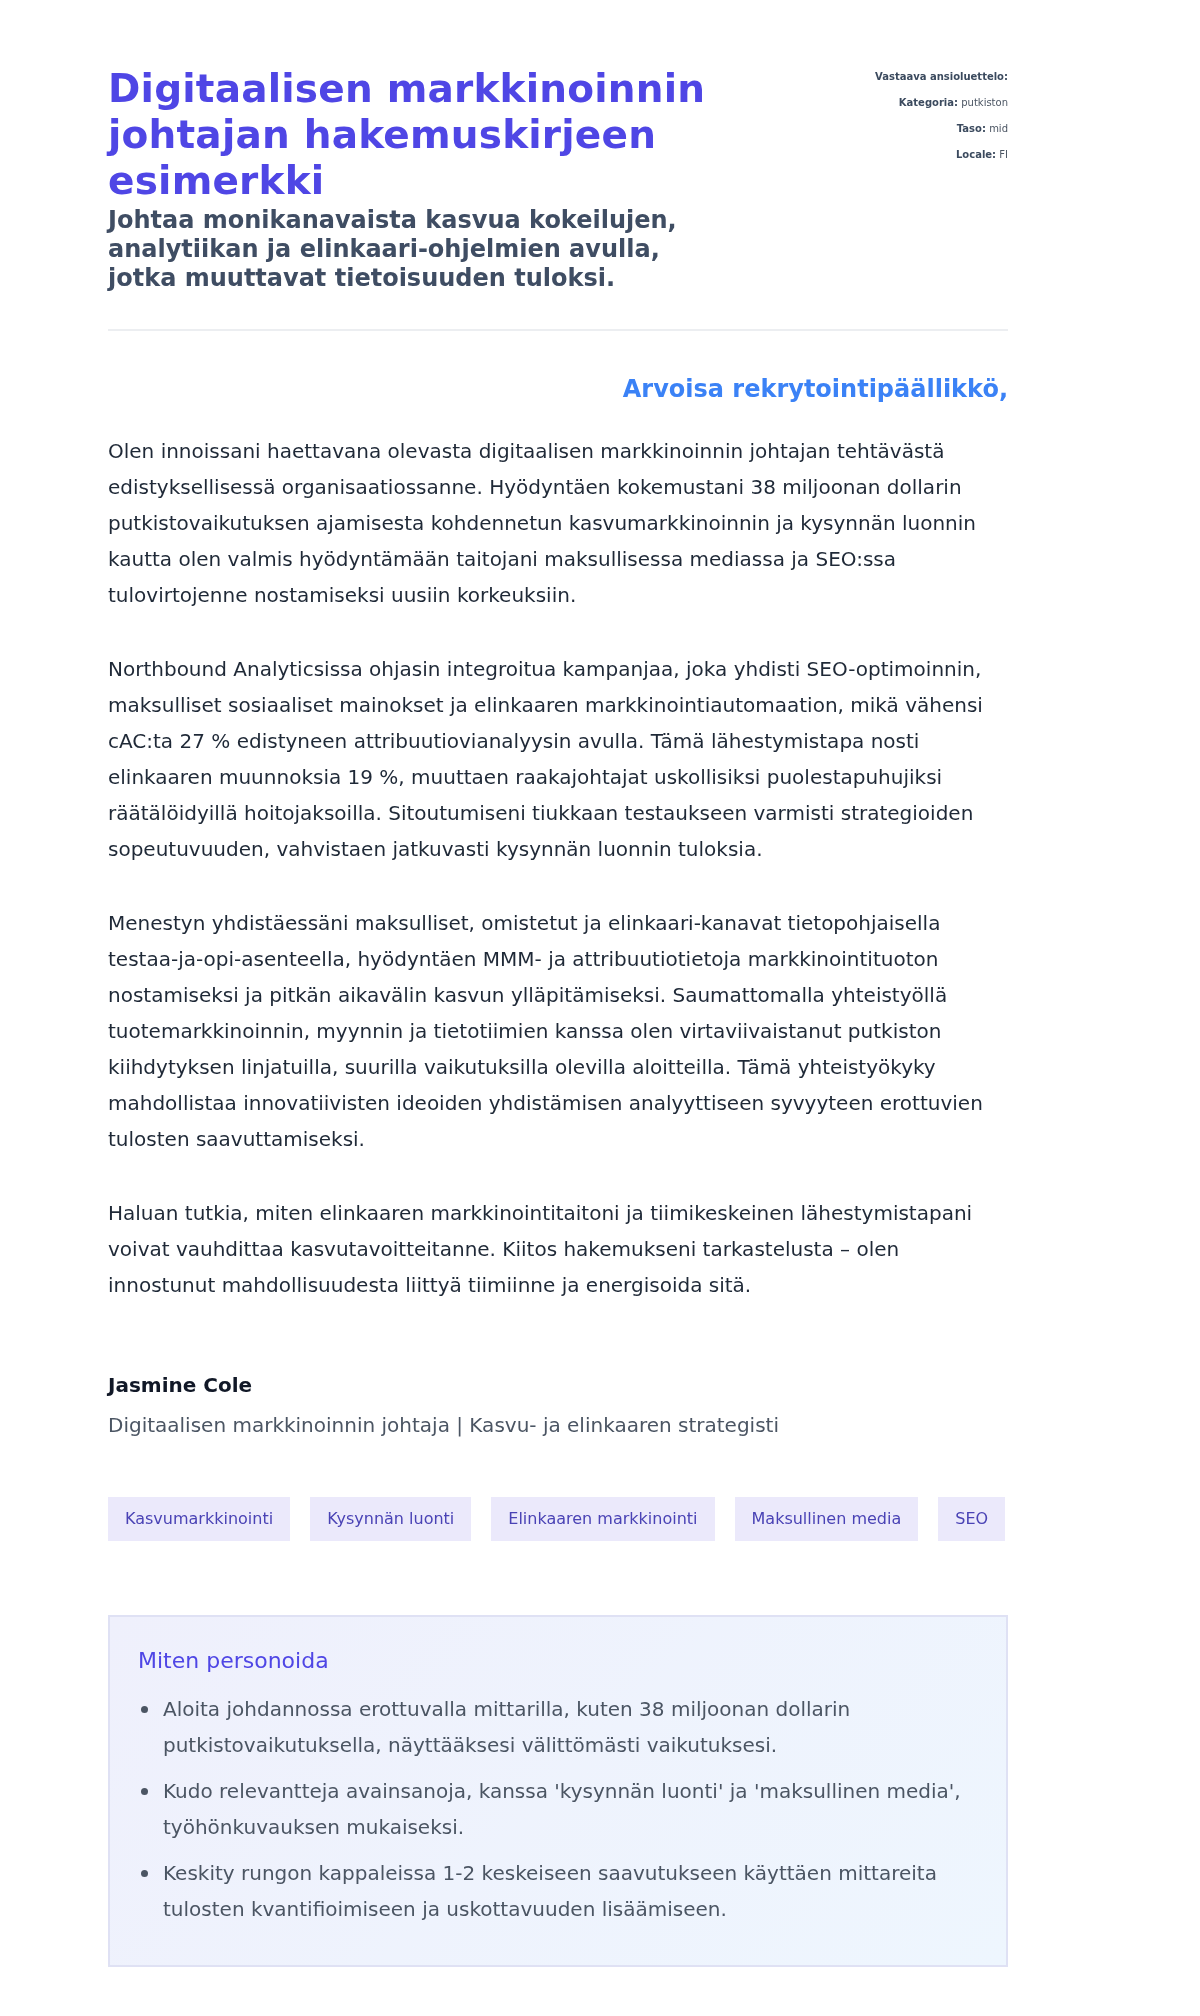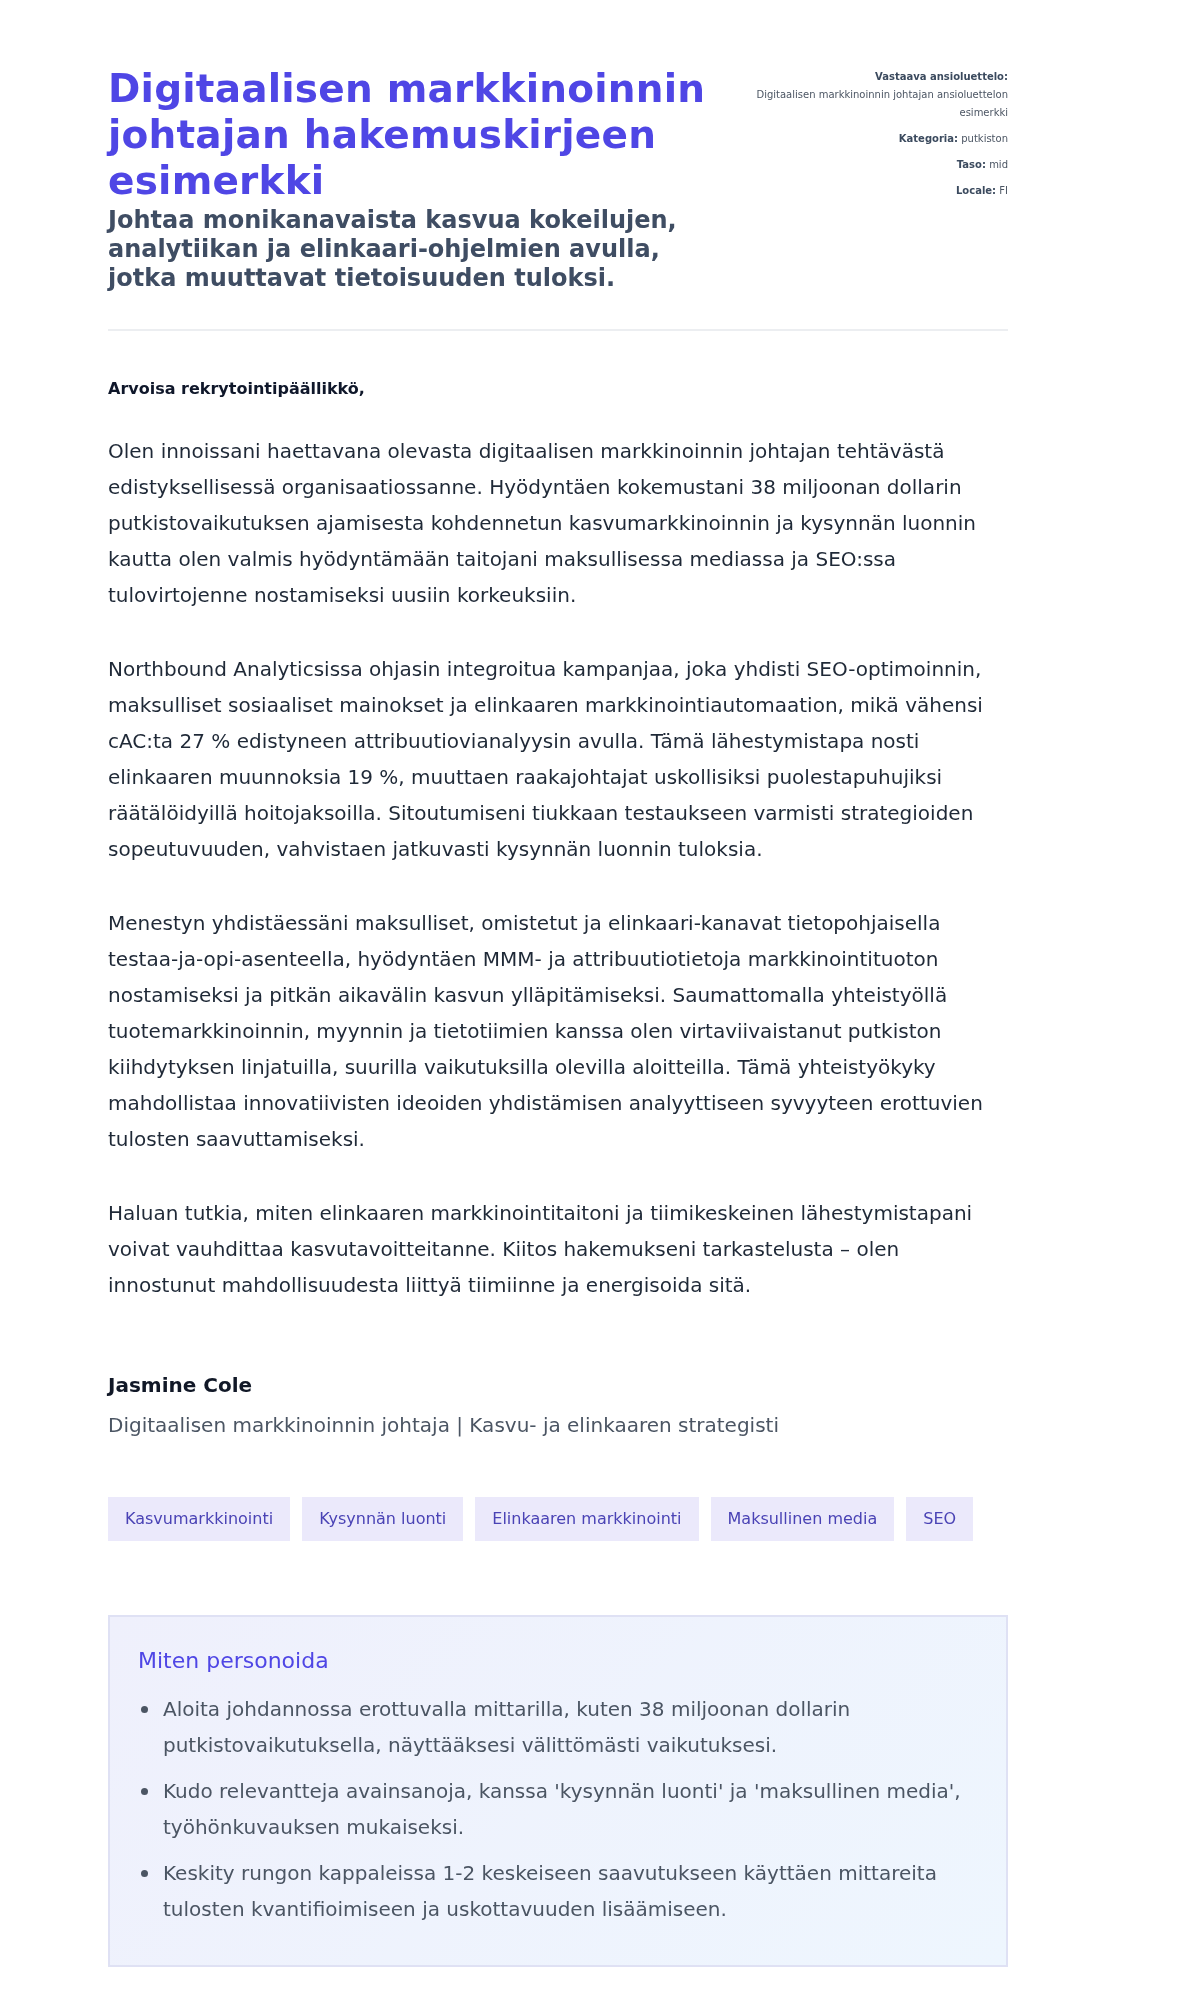--- a/index.html
+++ b/index.html
@@ -43,25 +43,26 @@
       text-align: right;
       font-size: 10px;
       color: #4b5563;
       padding-top: 2px;
     }
     .meta-row { line-height: 18px; margin-bottom: 8px; }
     .meta-row .label { font-weight: bold; color: #3b4a5e; }
     .meta-row.stack .value { display: block; line-height: 18px; }
     .letter { padding-top: 46px; }
     .salutation {
-      font-size: 16px;
+      font-size: 24px;
       font-weight: bold;
-      color: #0f172a;
+      color: #3b82f6;
       line-height: 24px;
       margin-bottom: 32px;
+      text-align: right;
     }
     .para {
       font-size: 20px;
       line-height: 36px;
       color: #1f2937;
       margin-bottom: 38px;
     }
     .signature { margin-top: 70px; }
     .sig-name {
       font-size: 20px;
@@ -70,21 +71,21 @@
       line-height: 24px;
     }
     .sig-role {
       margin-top: 16px;
       font-size: 20px;
       color: #4b5563;
       line-height: 24px;
     }
     .tags {
       display: flex;
-      gap: 12px;
+      gap: 20px;
       margin-top: 60px;
     }
     .tag {
       background: #ebe9fb;
       color: #4a43b5;
       font-size: 16px;
       height: 44px;
       line-height: 44px;
       padding: 0 17px;
     }
@@ -127,21 +128,20 @@
 <div class="page">
 
   <header class="header">
     <div class="header-left">
       <h1 class="title">Digitaalisen markkinoinnin johtajan hakemuskirjeen esimerkki</h1>
       <h2 class="subtitle">Johtaa monikanavaista kasvua kokeilujen, analytiikan ja elinkaari-ohjelmien avulla, jotka muuttavat tietoisuuden tuloksi.</h2>
     </div>
     <div class="meta">
       <div class="meta-row stack">
         <span class="label">Vastaava ansioluettelo:</span>
-        <span class="value">Digitaalisen markkinoinnin johtajan ansioluettelon esimerkki</span>
       </div>
       <div class="meta-row">
         <span class="label">Kategoria:</span>
         <span class="value">putkiston</span>
       </div>
       <div class="meta-row">
         <span class="label">Taso:</span>
         <span class="value">mid</span>
       </div>
       <div class="meta-row">

